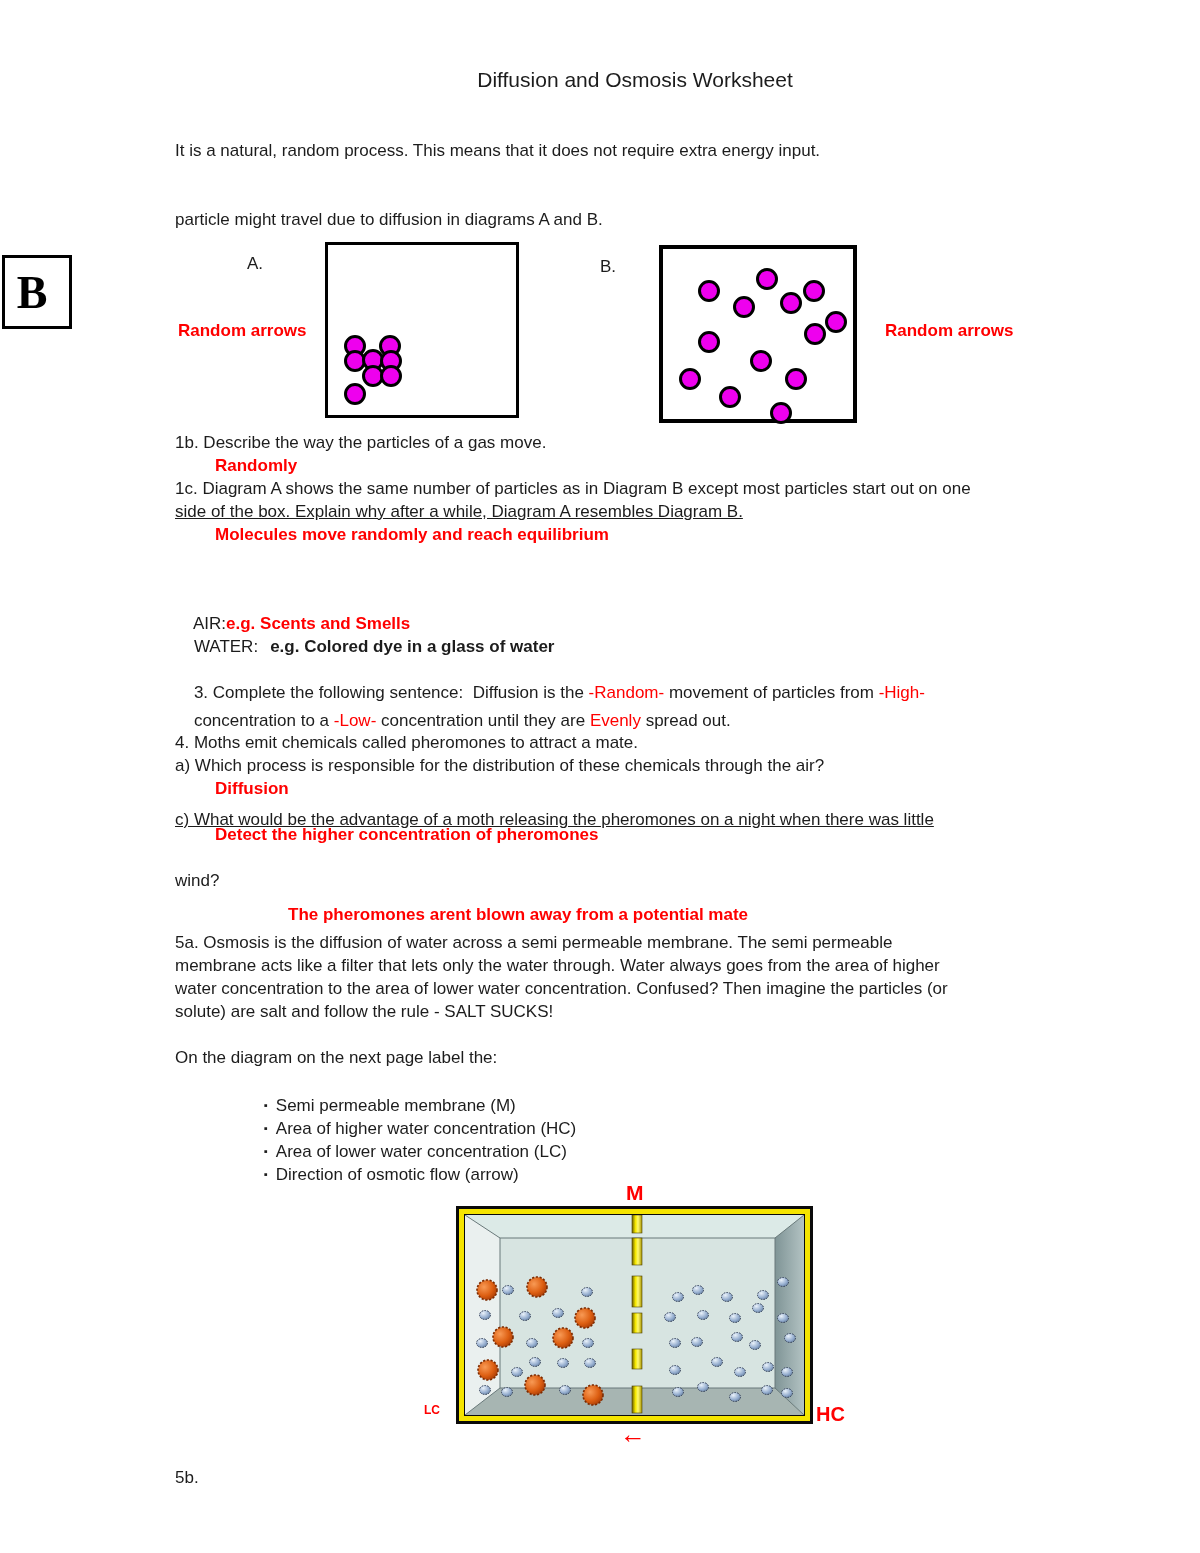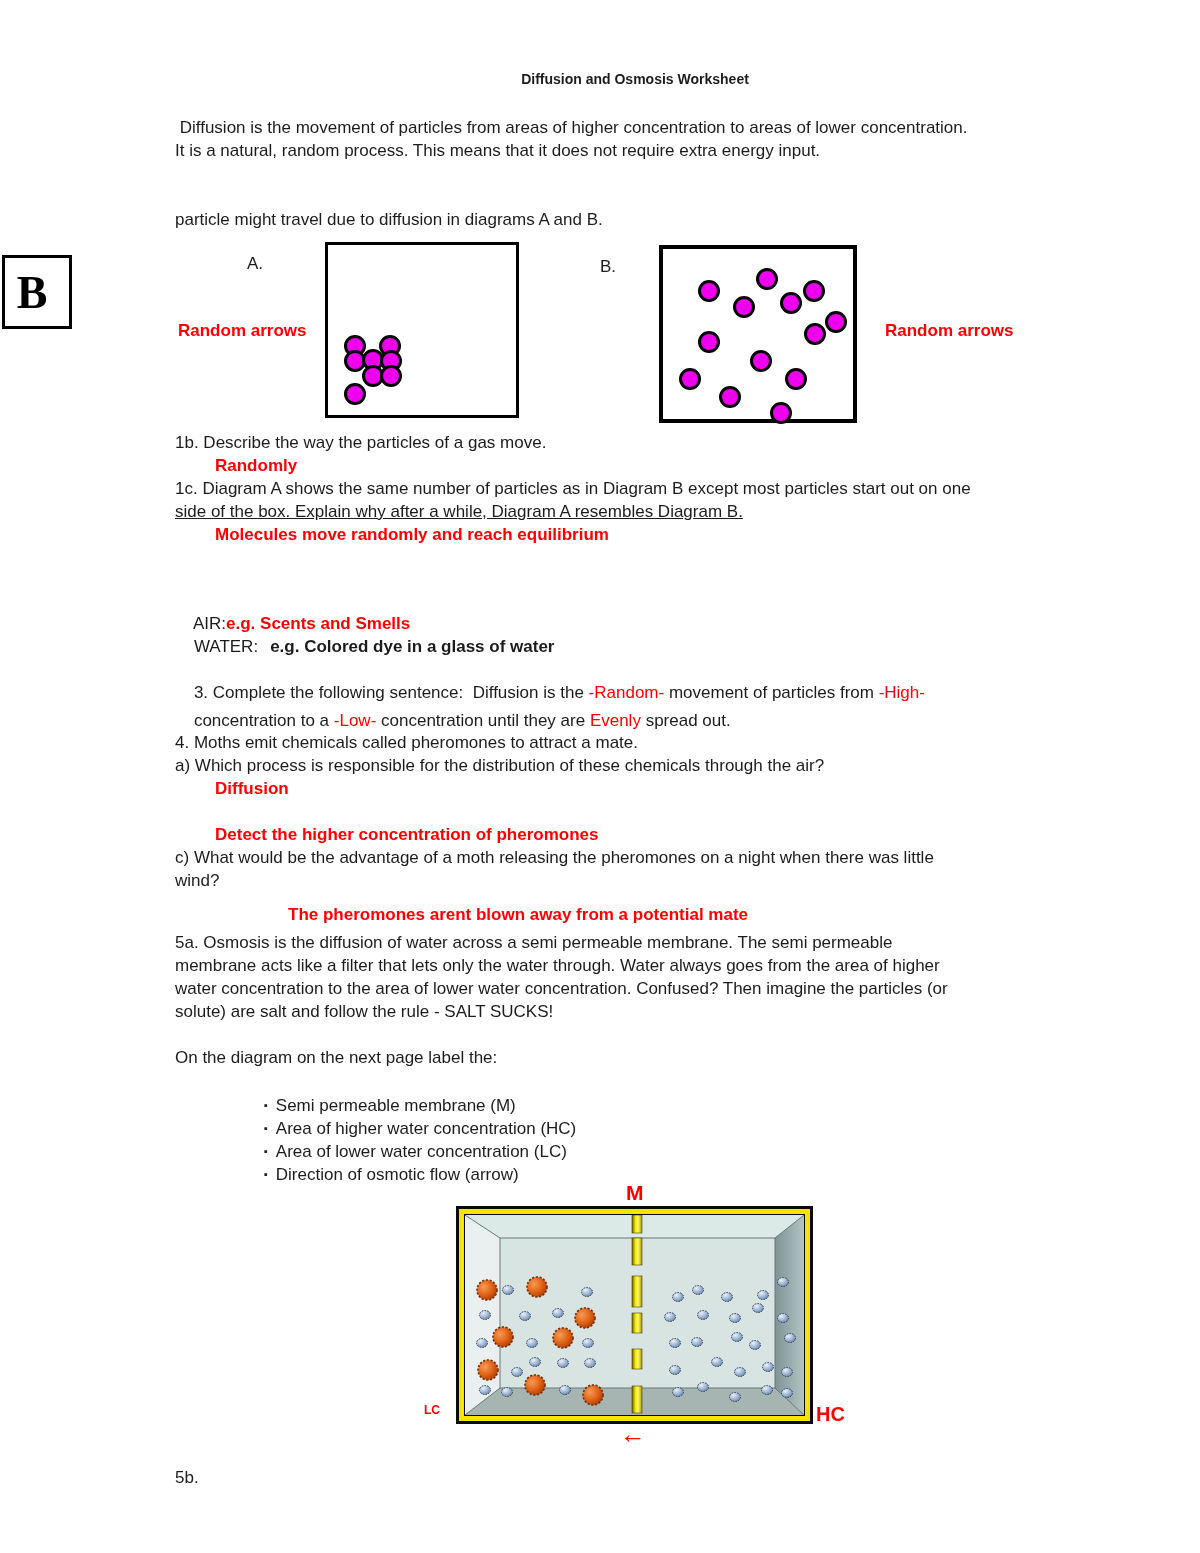--- a/index.html
+++ b/index.html
@@ -2,21 +2,21 @@
 <html><head>
 <meta charset="utf-8">
 <style>
   html,body{margin:0;padding:0;background:#fff;}
   #page{position:relative;width:1200px;height:1553px;background:#ffffff;overflow:hidden;
         font-family:"Liberation Sans",sans-serif;color:#1c1c1c;}
   .t{position:absolute;font:17px/23px "Liberation Sans",sans-serif;white-space:pre;}
   .b{font-weight:bold;}
   .red{color:#ff0000;}
   .center{text-align:center;}
-  .title{font-size:14px;font-weight:bold;}
+  .title{font-size:21px;font-weight:normal;}
   
   .bbox{position:absolute;left:2px;top:255px;width:64px;height:68px;border:3px solid #000;
         display:flex;align-items:center;justify-content:center;}
   .bbox span{font:bold 46px "Liberation Serif",serif;color:#000;margin-right:10px;}
   
   .pbox{position:absolute;background:#fff;}
   .pbox.a{left:325px;top:242px;width:188px;height:170px;border:3px solid #000;}
   .pbox.b{left:659px;top:245px;width:190px;height:170px;border:4px solid #000;}
   .mdot{position:absolute;width:16px;height:16px;border:3px solid #000;border-radius:50%;
         background:#ee00ee;transform:translate(-50%,-50%);}
@@ -34,21 +34,20 @@
 <body>
 
 <div id="page">
 
   <div class="bbox">
     <span>B</span>
   </div>
 
   <div class="t title center" style="left:175px;top:68px;width:920px;">Diffusion and Osmosis Worksheet</div>
 
-  <div class="t" style="left:175px;top:116px;"> Diffusion is the movement of particles from areas of higher concentration to areas of lower concentration.</div>
   <div class="t" style="left:175px;top:139px;">It is a natural, random process. This means that it does not require extra energy input.</div>
 
   <div class="t" style="left:175px;top:208px;">particle might travel due to diffusion in diagrams A and B.</div>
 
   <div class="t" style="left:247px;top:252px;">A.</div>
   <div class="t b red" style="left:178px;top:319px;">Random arrows</div>
   <div class="pbox a">
       <div class="mdot" style="left: 27px; top: 101px; background: rgb(238, 0, 238);"></div>
       <div class="mdot" style="left: 27px; top: 116px; background: rgb(238, 0, 238);"></div>
       <div class="mdot" style="left: 62px; top: 101px; background: rgb(238, 0, 238);"></div>
@@ -95,21 +94,21 @@
     <span>3. Complete the following sentence:  Diffusion is the </span><span class="red">-Random-</span><span> movement of particles from </span><span class="red">-High-</span>
   </div>
   <div class="t" style="left:175px;top:686px;">
     <span>concentration to a </span><span class="red">-Low-</span><span> concentration until they are </span><span class="red">Evenly</span><span> spread out.</span>
   </div>
 
   <div class="t" style="left:175px;top:731px;">4. Moths emit chemicals called pheromones to attract a mate.</div>
   <div class="t" style="left:175px;top:754px;">a) Which process is responsible for the distribution of these chemicals through the air?</div>
   <div class="t b red" style="left:215px;top:777px;">Diffusion</div>
   <div class="t b red" style="left:215px;top:823px;">Detect the higher concentration of pheromones</div>
-  <div class="t" style="left:175px;top:846px;">c) What would be the advantage of a moth releasing the pheromones on a night when there was little</div>
+  <div class="t" style="left:175px;top:808px;text-decoration:underline;">c) What would be the advantage of a moth releasing the pheromones on a night when there was little</div>
   <div class="t" style="left:175px;top:869px;">wind?</div>
   <div class="t b red" style="left:288px;top:903px;">The pheromones arent blown away from a potential mate</div>
 
   <div class="t" style="left:175px;top:931px;">5a. Osmosis is the diffusion of water across a semi permeable membrane. The semi permeable</div>
   <div class="t" style="left:175px;top:977px;">water concentration to the area of lower water concentration. Confused? Then imagine the particles (or</div>
   <div class="t" style="left:175px;top:954px;">membrane acts like a filter that lets only the water through. Water always goes from the area of higher</div>
   <div class="t" style="left:175px;top:1000px;">solute) are salt and follow the rule - SALT SUCKS!</div>
   <div class="t" style="left:175px;top:1046px;">On the diagram on the next page label the:</div>
 
   <div class="bullet-row" style="left:245px;top:1071px;">

